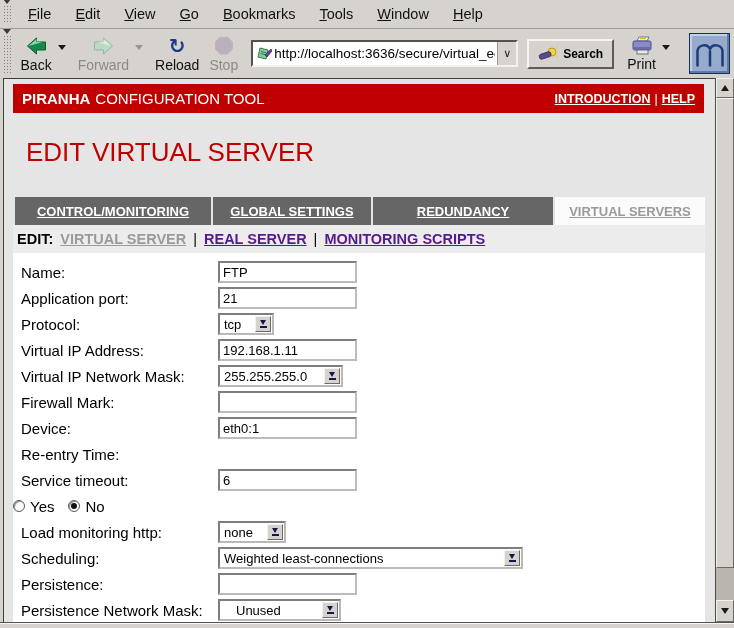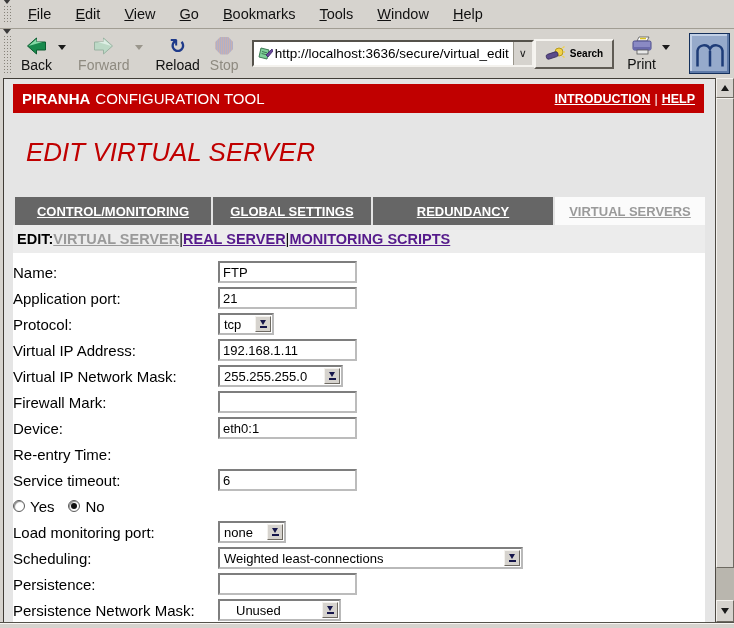--- a/index.html
+++ b/index.html
@@ -30,51 +30,51 @@
     border-top:5px solid #1a1a1a;margin:0 7px 12px 1px;align-self:center;}
   .drop.disabled{border-top-color:#9a968c;}
   .reload-glyph{font-size:20px;font-weight:bold;color:#1e3a8a;line-height:20px;}
   .stop-glyph{width:18px;height:18px;background:repeating-linear-gradient(90deg,#c9b0b0 0 1px,#b0b0c9 1px 2px);
     clip-path:polygon(30% 0,70% 0,100% 30%,100% 70%,70% 100%,30% 100%,0 70%,0 30%);}
   .urlbar{width:283px;height:27px;margin-left:8px;background:#fff;border:2px solid;
     border-color:#55524b #f4f2ee #f4f2ee #55524b;display:flex;align-items:center;padding-left:3px;}
   .url-input{border:0;outline:0;flex:1;min-width:0;font-size:13.5px;font-family:inherit;height:100%;padding:0 2px;background:#fff;color:#000;}
   .url-combo{width:19px;height:100%;background:#d6d3ce;border-left:1px solid #9a968c;
     display:flex;align-items:center;justify-content:center;font-size:11px;color:#222;flex:0 0 auto;}
-  .search-btn{height:30px;border:2px solid;border-color:#f6f4f0 #5f5b54 #5f5b54 #f6f4f0;
-    background:#d6d3ce;display:flex;align-items:center;gap:5px;padding:0 9px;font-weight:bold;font-size:10px;color:#000;}
+  .search-btn{margin-left:9px;height:30px;border:2px solid;border-color:#f6f4f0 #5f5b54 #5f5b54 #f6f4f0;
+    background:#d6d3ce;display:flex;align-items:center;gap:5px;padding:0 9px;font-weight:bold;font-size:12px;color:#000;}
   .print-group{display:flex;flex-direction:column;align-items:center;margin-left:13px;font-size:14px;color:#111;}
   .logo{margin-left:12px;width:41px;height:41px;background:#96aacb;border:1px solid #15305c;
     box-shadow:inset -2px -2px 0 #5f7aa8, inset 2px 2px 0 #c2d0e6;
     display:flex;align-items:center;justify-content:center;flex:0 0 auto;}
   
   .content{flex:1 1 auto;display:flex;min-height:0;}
   .page{flex:1;background:#e5e5e5;border-top:1px solid #403c36;border-left:1px solid #403c36;
     margin-left:3px;display:flex;flex-direction:column;overflow:hidden;min-width:0;}
   .redbar{margin:5px 11px 0 9px;height:29px;background:#c00000;color:#fff;
     display:flex;align-items:center;padding:0 9px;font-size:15px;flex:0 0 auto;}
   .redbar .brand-bold{font-weight:bold;}
   .redbar .brand-rest{margin-left:5px;}
   .hdr-links{margin-left:auto;font-size:12.5px;font-weight:bold;display:flex;align-items:center;gap:4px;}
   .hdr-links a{color:#fff;text-decoration:underline;}
   .hdr-sep{text-decoration:none;font-weight:normal;}
-  .page-title{margin:25px 0 0 22px;font-size:26px;line-height:28px;color:#c00000;flex:0 0 auto;font-style:italic;}
+  .page-title{margin:25px 0 0 22px;font-size:26px;line-height:28px;color:#c00000;flex:0 0 auto;}
   .tabs{margin:31px 10px 0 9px;height:28px;display:flex;background:#e4e4e4;gap:2px;padding-left:2px;flex:0 0 auto;}
   .tab{background:#666;color:#fff;font-weight:bold;font-size:13px;text-decoration:underline;
     display:flex;align-items:center;justify-content:center;}
   .tab.t0{width:196px;} .tab.t1{width:158px;} .tab.t2{width:180px;}
   .tab.active{flex:1;background:#fbfbfb;color:#9a9a9a;}
   .subnav{margin:0 10px 0 9px;height:28px;background:#ececec;display:flex;align-items:center;
-    font-size:14.5px;font-weight:bold;padding-left:4px;flex:0 0 auto;color:#000;}
+    font-size:14.5px;font-weight:bold;padding-left:4px;gap:7px;flex:0 0 auto;color:#000;}
   .subnav .current{color:#9a9a9a;text-decoration:underline;}
   .subnav a{color:#551a8b;text-decoration:underline;}
   .subnav .sep{font-weight:normal;}
   .form{margin:0 10px 0 9px;background:#fff;flex:1 1 auto;padding-top:6px;min-height:0;}
   .frow{height:26px;display:flex;align-items:center;}
-  .flabel{width:205px;padding-left:0;font-size:15px;color:#000;flex:0 0 auto;}
+  .flabel{width:205px;padding-left:8px;font-size:15px;color:#000;flex:0 0 auto;}
   .ti{height:22px;border:2px solid;border-color:#7e7e7e #bcbcbc #bcbcbc #7e7e7e;
     font-size:13px;padding:0 3px;font-family:inherit;background:#fff;color:#000;}
   .sel{height:22px;border:2px solid;border-color:#7e7e7e #b9b9b9 #b9b9b9 #7e7e7e;background:#fff;
     display:flex;align-items:center;font-size:13px;padding-left:4px;color:#000;}
   .sel-text{flex:1;white-space:nowrap;overflow:hidden;}
   .sel-btn{width:16px;height:16px;margin-right:1px;background:#d6d3ce;border:1px solid;
     border-color:#f4f2ee #6e6a62 #6e6a62 #f4f2ee;display:flex;flex-direction:column;
     align-items:center;justify-content:center;flex:0 0 auto;}
   .sel-arrow{width:0;height:0;border-left:3.5px solid transparent;border-right:3.5px solid transparent;
     border-top:5px solid #15154a;}
@@ -294,21 +294,21 @@
           <span class="radio-wrap">
             <span class="radio"></span>
             <span>Yes</span>
             <span class="radio-gap"></span>
             <span class="radio checked"></span>
             <span>No</span>
           </span>
         </div>
 
         <div class="frow">
-          <span class="flabel">Load monitoring port:</span>
+          <span class="flabel">Load monitoring http:</span>
           <span class="sel w68">
             <span class="sel-text">none</span>
             <span class="sel-btn">
                 <span class="sel-arrow"></span>
                 <span class="sel-bar"></span>
               </span>
           </span>
         </div>
 
         <div class="frow">

